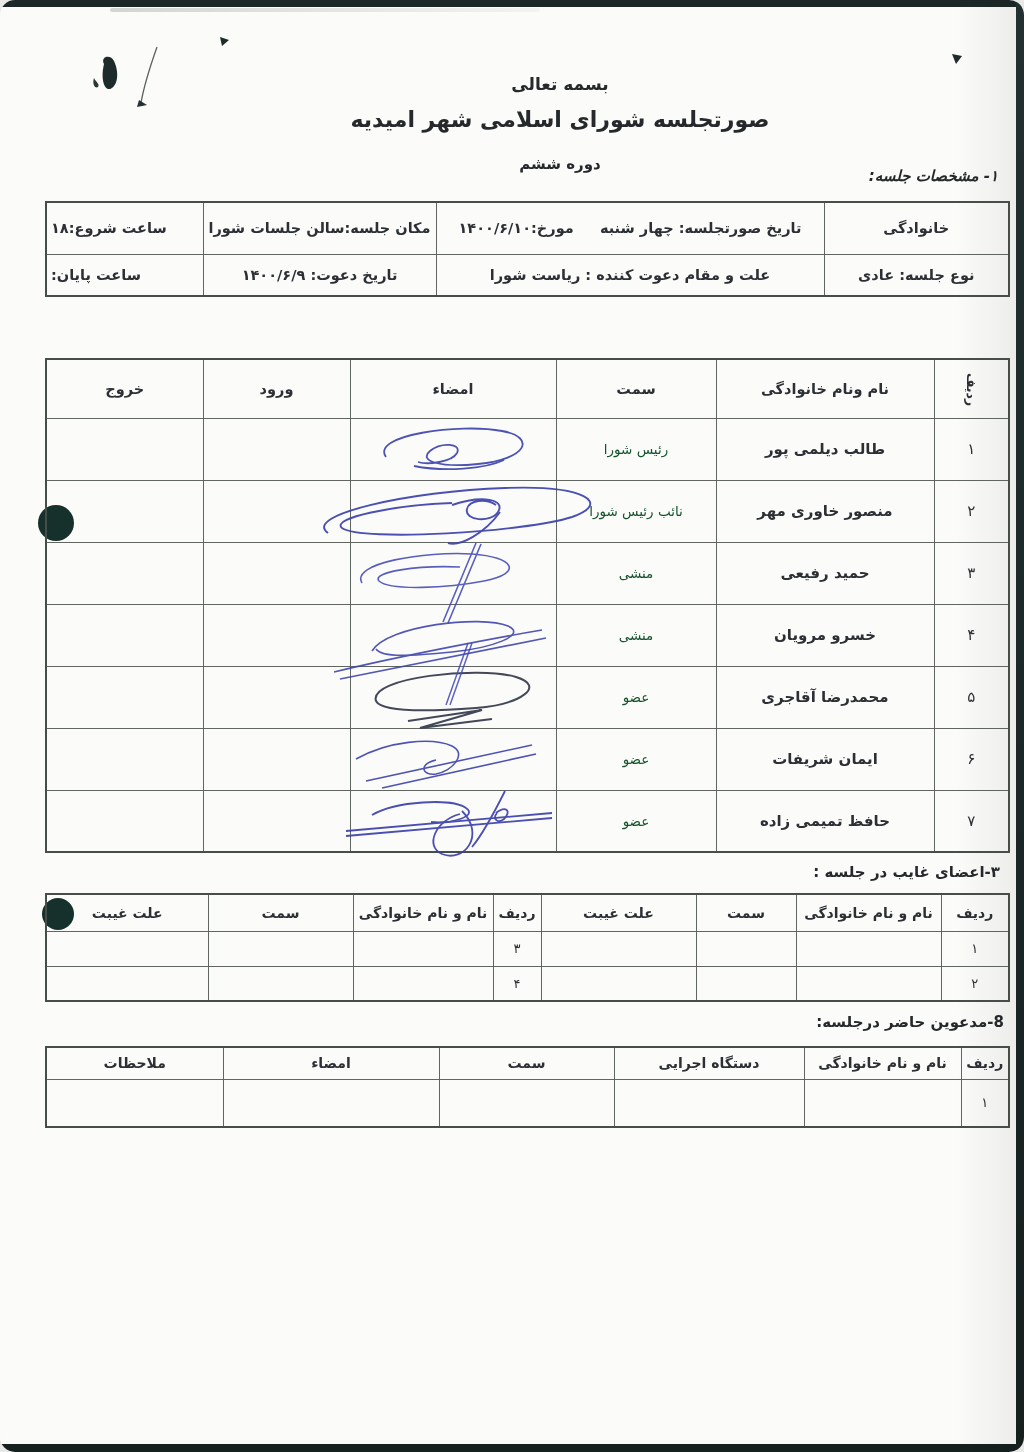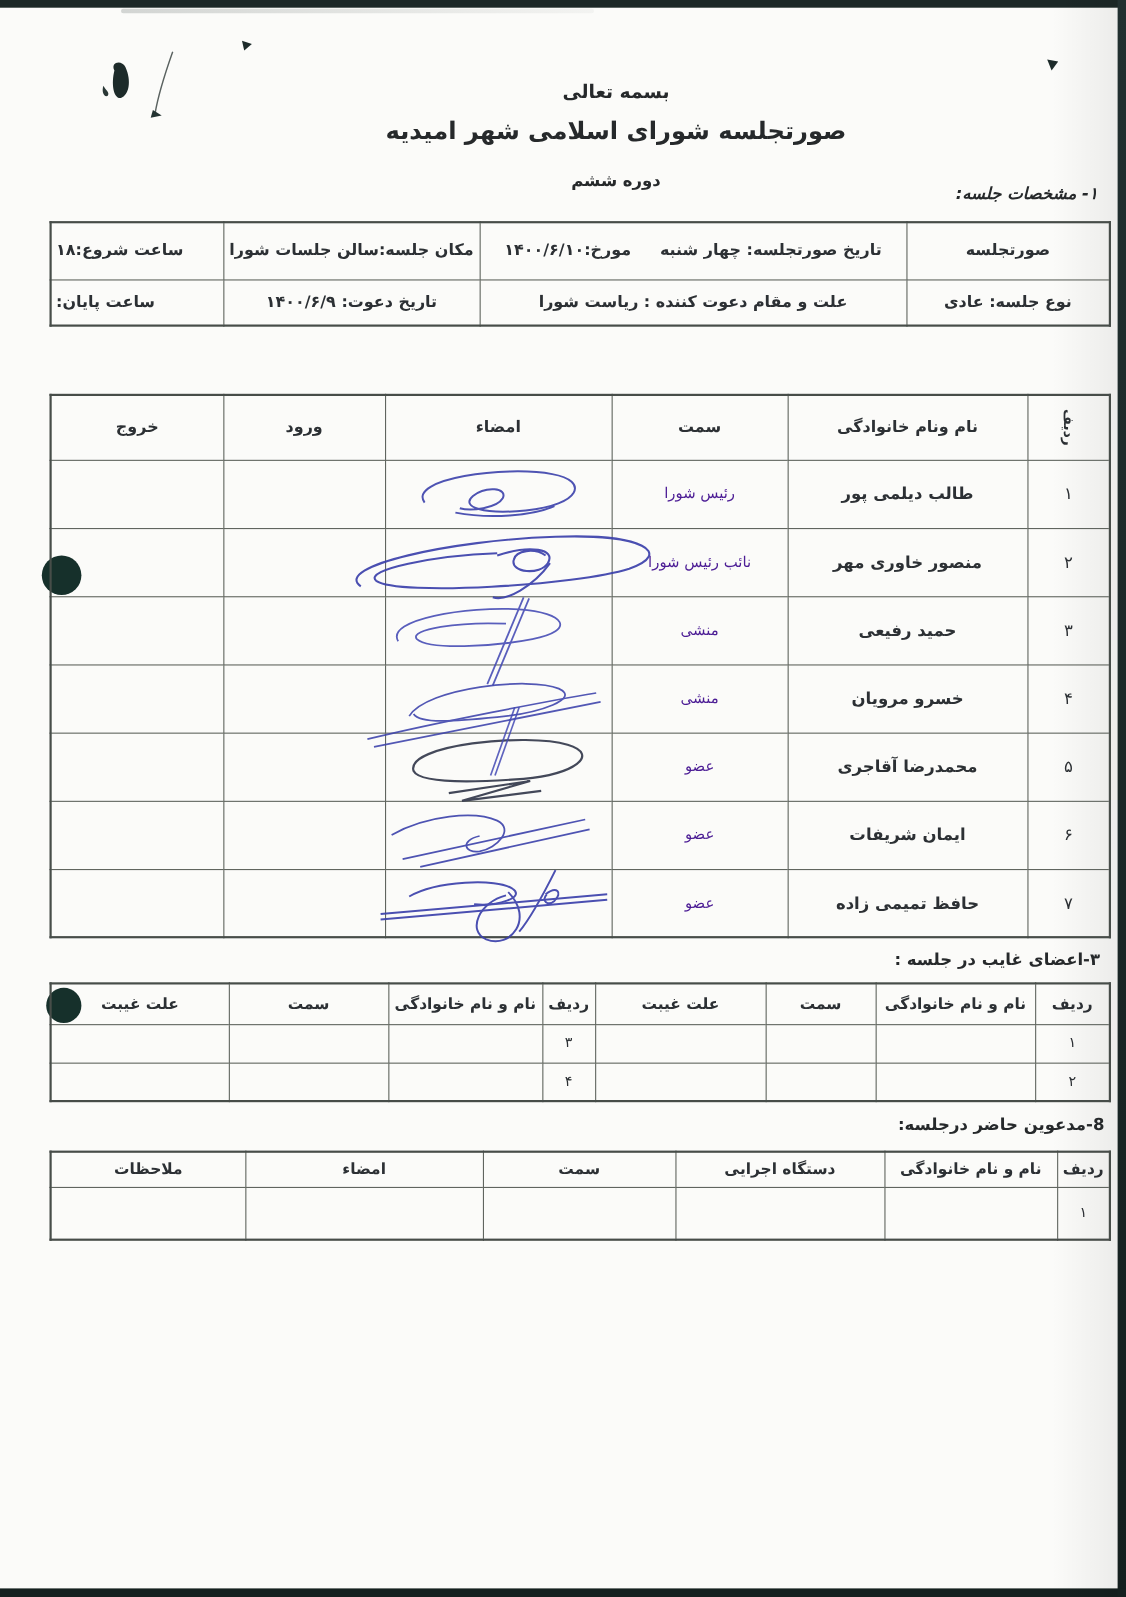--- a/index.html
+++ b/index.html
@@ -1,19 +1,19 @@
 <!DOCTYPE html>
 <html lang="fa"><head>
 <meta charset="utf-8">
 <style>
   html,body{margin:0;padding:0;background:#e8e8e6;}
   #page{
     position:relative;width:1024px;height:1452px;margin:0 auto;
     background:#fbfbf9;overflow:hidden;
-    font-family:"DejaVu Sans",sans-serif;color:#26292b;
+    font-family:"DejaVu Sans",sans-serif;color:#26292b;border-radius:15px;
   }
   
   .edge{position:absolute;background:#1c2827;}
   .edge-top{left:0;top:0;width:1024px;height:7px;}
   .edge-right{right:0;top:0;width:8px;height:1452px;background:linear-gradient(to bottom,#223030,#141f1e);}
   .edge-bottom{left:0;bottom:0;width:1024px;height:8px;background:#15201f;}
   .smudge{position:absolute;left:110px;top:8px;width:430px;height:4px;
     background:linear-gradient(to right,rgba(90,100,98,.25),rgba(90,100,98,.05));border-radius:2px;}
   .shadow-right{position:absolute;top:0;right:8px;width:60px;height:1452px;
     background:linear-gradient(to right,rgba(0,0,0,0),rgba(0,0,0,.06));pointer-events:none;}
@@ -46,21 +46,21 @@
   .t3{top:893px;font-size:13.5px;}
   .t4{top:1046px;font-size:13.5px;}
 
   .t1 td{font-weight:bold;font-size:14.5px;}
   .cell-split{padding:0 22px !important;}
   .cell-split .inner{display:flex;justify-content:space-between;align-items:center;}
   .t1 .ralign{text-align:left;padding-right:10px !important;}
 
   .t2 td.hdr{font-weight:bold;font-size:14.5px;}
   .t2 td.name{font-weight:bold;font-size:15px;}
-  .t2 td.pos{font-weight:normal;font-size:13.5px;color:#4c1d95;}
+  .t2 td.pos{font-weight:normal;font-size:13.5px;color:#14532d;}
   .t2 td.num{font-size:15px;}
   .rotated{display:inline-block;transform:rotate(90deg);font-size:12.5px;font-weight:bold;}
 
   .t3 td.hdr,.t4 td.hdr{font-weight:bold;}
   .t3 td.num,.t4 td.num{font-size:13px;}
 
   .sig-overlay{position:absolute;left:300px;top:415px;pointer-events:none;}
   .ink-marks{position:absolute;left:80px;top:30px;pointer-events:none;}
 </style>
 </head>
@@ -94,21 +94,21 @@
   <div class="section-label label-1">۱- مشخصات جلسه:</div>
   <table class="doc-table t1" dir="rtl">
     <colgroup>
         <col style="width:185px">
         <col style="width:388px">
         <col style="width:233px">
         <col style="width:157px">
       </colgroup>
     <tbody>
         <tr style="height:52px">
-      <td>صورتجلسه</td>
+      <td>خانوادگی</td>
       <td class="cell-split">
         <div class="inner">
           <span>تاریخ صورتجلسه:  چهار شنبه</span>
           <span>مورخ:۱۴۰۰/۶/۱۰</span>
         </div>
       </td>
       <td>مکان جلسه:سالن جلسات شورا</td>
       <td class="ralign">ساعت شروع:۱۸</td>
     </tr>
     <tr style="height:42px">

